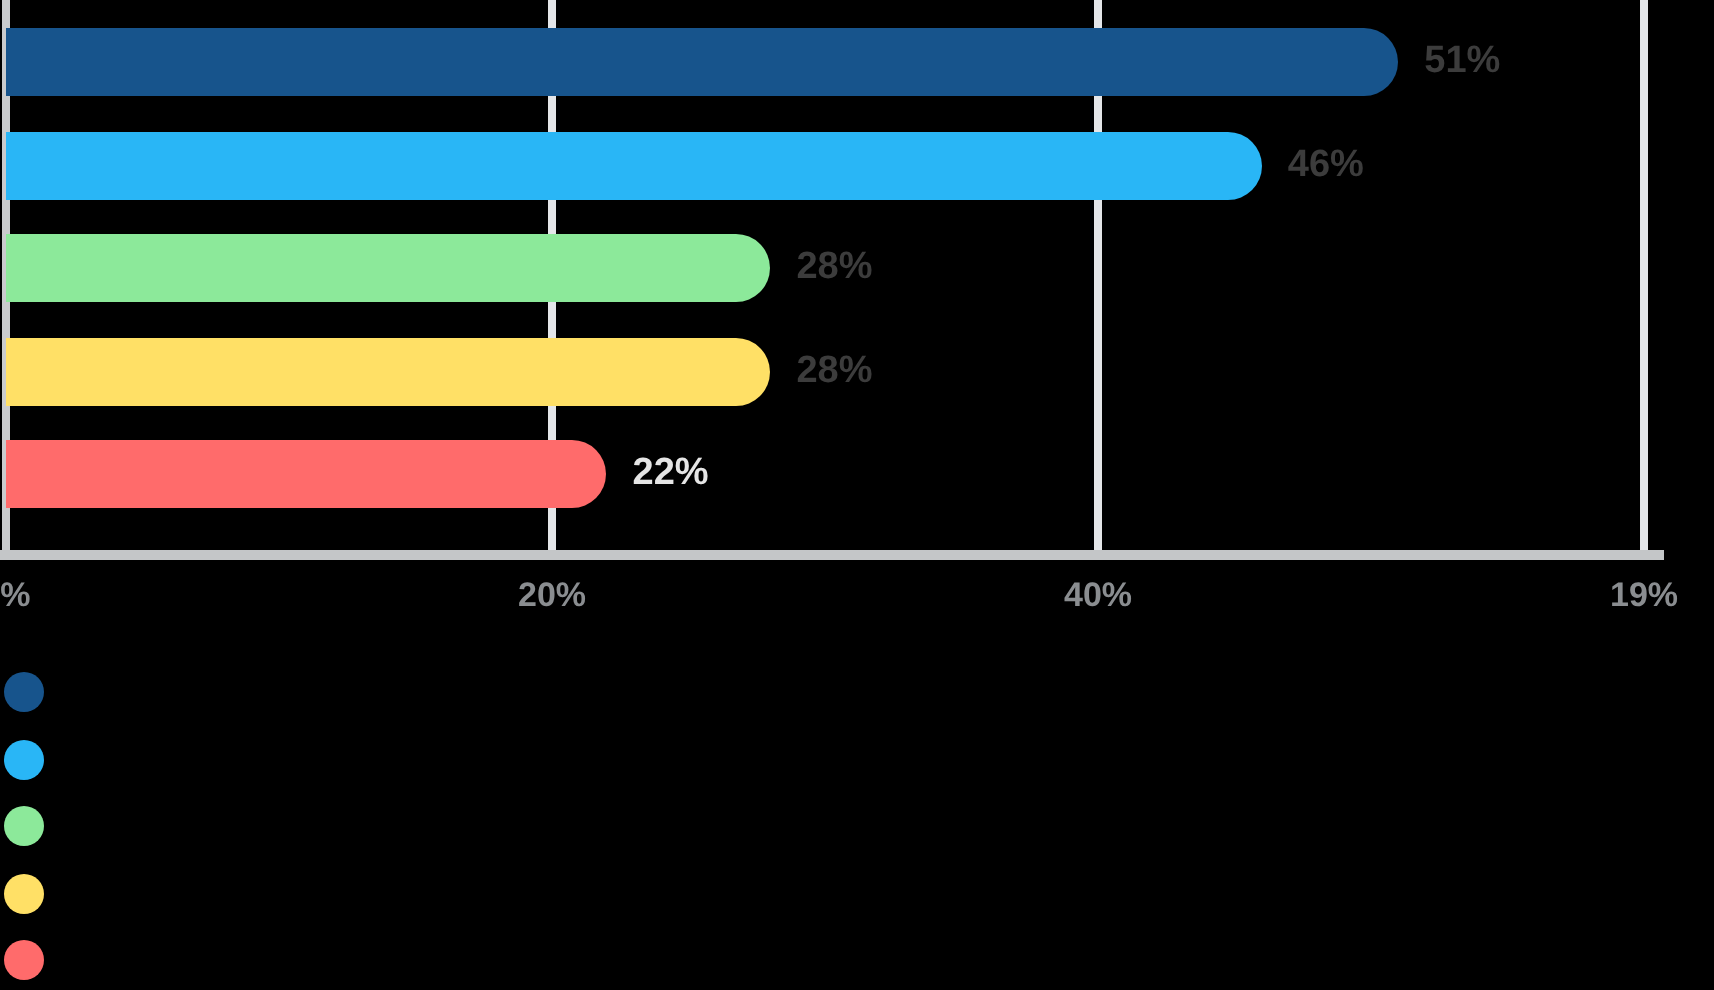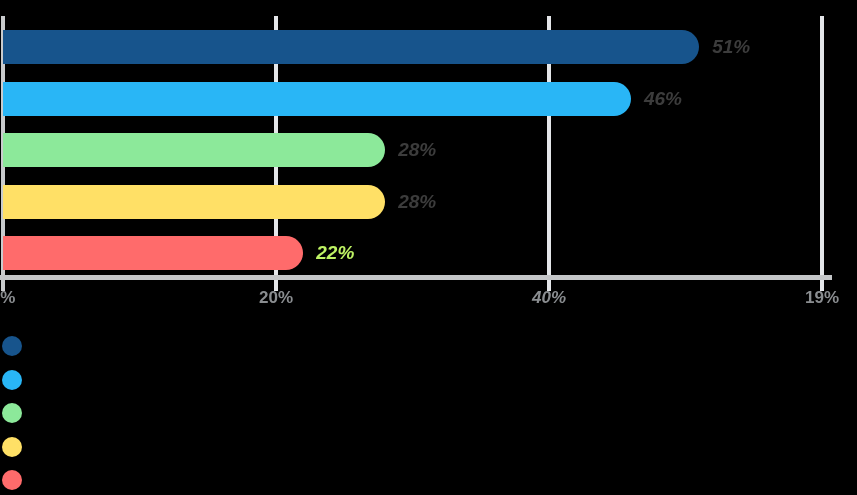--- a/index.html
+++ b/index.html
@@ -18,24 +18,23 @@
   #chart-root {
     position: relative;
     width: 857px;
     height: 495px;
   }
 
   
   .plot-area {
     position: absolute;
     left: 0;
-    top: 16px;
-    width: 857px;
-    height: 275px;
-    font-style: italic;
+    top: 0;
+    width: 857px;
+    height: 275px;
   }
 
   .gridlines {
     position: absolute;
     left: 0;
     top: 0;
     width: 857px;
     height: 275px;
   }
   .gridline {
@@ -155,32 +154,32 @@
         <div class="bar-row" style="top: 117px;">
           <div class="bar" style="width: 382.2px; background: rgb(140, 233, 154);"></div>
           <div class="bar-label" style="left: 398.2px; color: rgb(60, 60, 60);">28%</div>
         </div>
         <div class="bar-row" style="top: 168.5px;">
           <div class="bar" style="width: 382.2px; background: rgb(255, 224, 102);"></div>
           <div class="bar-label" style="left: 398.2px; color: rgb(60, 60, 60);">28%</div>
         </div>
         <div class="bar-row" style="top: 220px;">
           <div class="bar" style="width: 300.3px; background: rgb(255, 107, 107);"></div>
-          <div class="bar-label" style="left: 316.3px; color: #bef264;">22%</div>
+          <div class="bar-label" style="left: 316.3px; color: #e5e5e5;">22%</div>
         </div>
       </div>
 
   </div>
 
   <div class="x-axis-line"></div>
 
   <div id="x-tick-labels">
       <div class="x-tick-label" style="left: 3px;">0%</div>
       <div class="x-tick-label" style="left: 276px; text-align: right;">20%</div>
-      <div class="x-tick-label" style="left: 549px; font-style: italic;">40%</div>
+      <div class="x-tick-label" style="left: 549px;">40%</div>
       <div class="x-tick-label" style="left: 822px;">19%</div>
     </div>
 
   <div class="legend" id="legend">
       <div class="legend-item" style="top: 0px;">
         <span class="legend-dot" style="background: rgb(23, 84, 140);"></span>
         <span class="legend-text"></span>
       </div>
       <div class="legend-item" style="top: 33.5px;">
         <span class="legend-dot" style="background: rgb(41, 182, 246);"></span>

